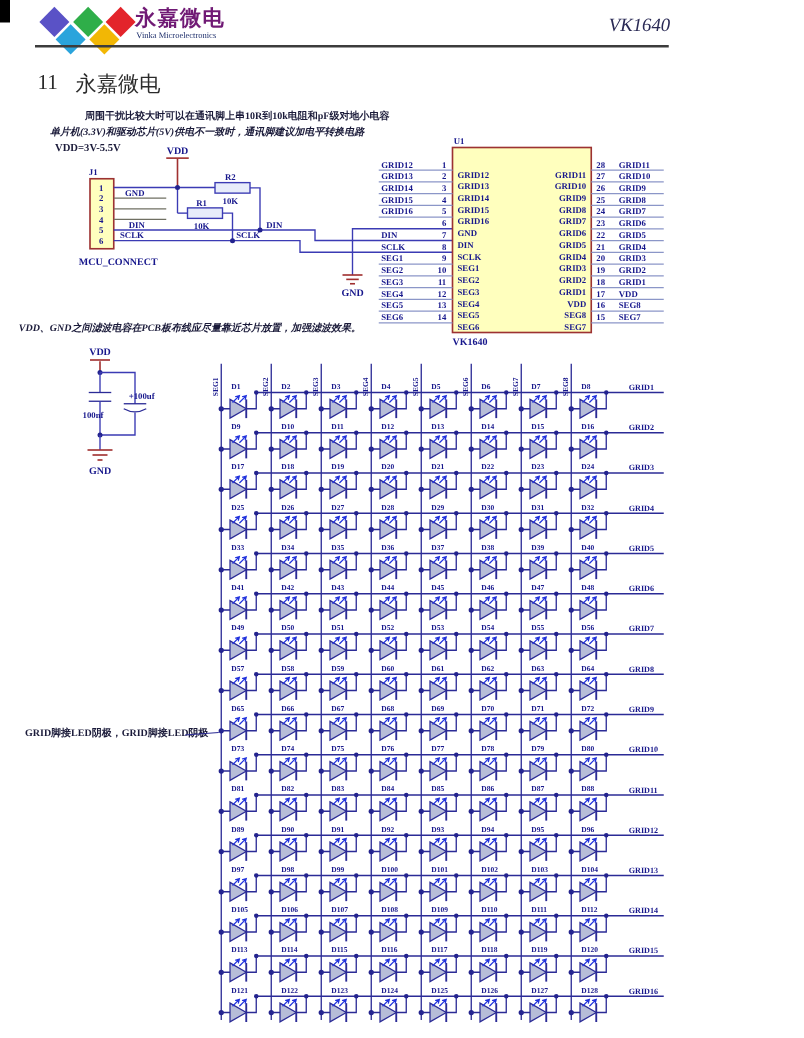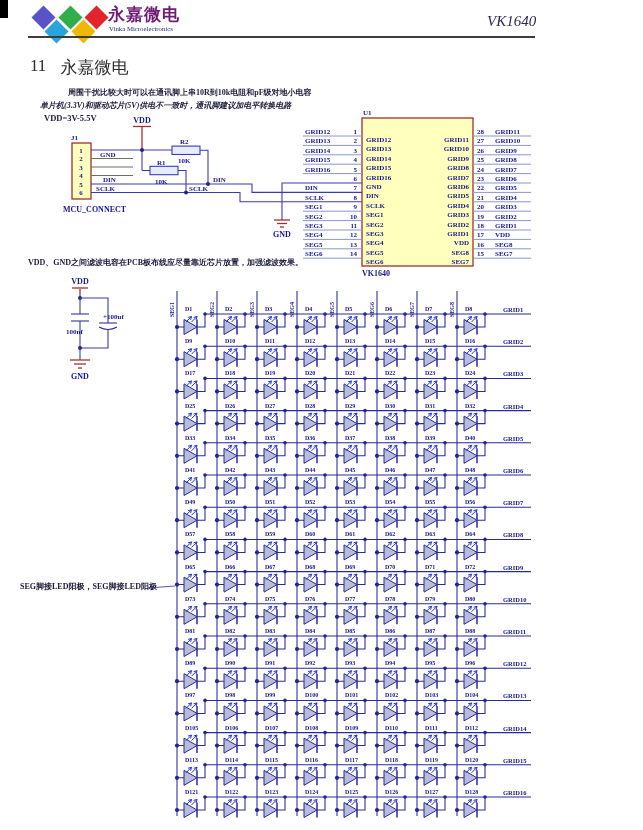--- a/index.html
+++ b/index.html
@@ -15,21 +15,21 @@
   .d0{left:3.5px;top:4.5px;} .d1{left:16.5px;top:18.5px;} .d2{left:30.5px;top:4.5px;}
   .d3{left:43.5px;top:18.5px;} .d4{left:56.5px;top:4.5px;}
   #company-cn{left:108px;top:3px;font-size:17px;font-weight:bold;color:#701a75;letter-spacing:1px;font-family:"Liberation Sans",sans-serif;}
   #company-en{left:109px;top:25px;font-size:6.8px;color:#1d2e6b;}
   #part-number{left:487px;top:13px;font-size:15px;font-style:italic;color:#2a2a55;}
   #header-rule{left:28px;top:36px;width:507px;height:2px;background:#3c3c3c;}
   
   #heading{left:30px;top:56px;font-size:17px;color:#2b2b2b;display:flex;gap:14px;}
   .note{font-size:8px;font-weight:bold;color:#1b1b3a;white-space:nowrap;}
   #note1{left:40px;top:87px;margin-left:28px;} #note2{left:40px;top:100px;font-style:italic;} #vdd-range{left:44px;top:113px;font-size:8.5px;}
-  #filter-note{left:28px;top:257px;} #led-note{left:20px;top:581px;}
+  #filter-note{left:15px;top:257px;font-style:italic;} #led-note{left:20px;top:581px;}
   
   #schem{position:absolute;left:0;top:0;}
   #schem text{font-family:"Liberation Serif","DejaVu Serif",serif;font-weight:bold;fill:#17178c;}
   .t6{font-size:6px;} .t65{font-size:6.5px;} .t7{font-size:7px;} .t8{font-size:8px;}
   .wire{stroke:#3b3bb4;stroke-width:1.1;fill:none;}
   .jw{stroke:#6f6f62;stroke-width:1;fill:none;}
   .stub{stroke:#8b96c8;stroke-width:1;fill:none;}
   .mw{stroke:#2b2b96;stroke-width:1.05;fill:none;}
   .rw{stroke:#a03030;stroke-width:1.3;fill:none;}
   .dot{fill:#23238e;}
@@ -57,21 +57,21 @@
 
 <div class="abs" id="heading">
   <span>11</span>
   <span>永嘉微电</span>
 </div>
 
 <div class="abs note" id="note1">周围干扰比较大时可以在通讯脚上串10R到10k电阻和pF级对地小电容</div>
 <div class="abs note" id="note2">单片机(3.3V)和驱动芯片(5V)供电不一致时，通讯脚建议加电平转换电路</div>
 <div class="abs note" id="vdd-range">VDD=3V-5.5V</div>
 <div class="abs note" id="filter-note">VDD、GND之间滤波电容在PCB板布线应尽量靠近芯片放置，加强滤波效果。</div>
-<div class="abs note" id="led-note">SEG脚接LED阳极，SEG脚接LED阳极</div>
+<div class="abs note" id="led-note">GRID脚接LED阴极，GRID脚接LED阴极</div>
 
 <svg id="schem" width="643" height="830" viewBox="0 0 643 830">
 
   <g>
     <text x="71" y="140" class="t7">J1</text>
     <rect x="72" y="143" width="19" height="56" class="cbox"></rect>
     <text x="81" y="152.5" class="t7" text-anchor="middle">1</text>
     <text x="81" y="161" class="t7" text-anchor="middle">2</text>
     <text x="81" y="169.5" class="t7" text-anchor="middle">3</text>
     <text x="81" y="178" class="t7" text-anchor="middle">4</text>

